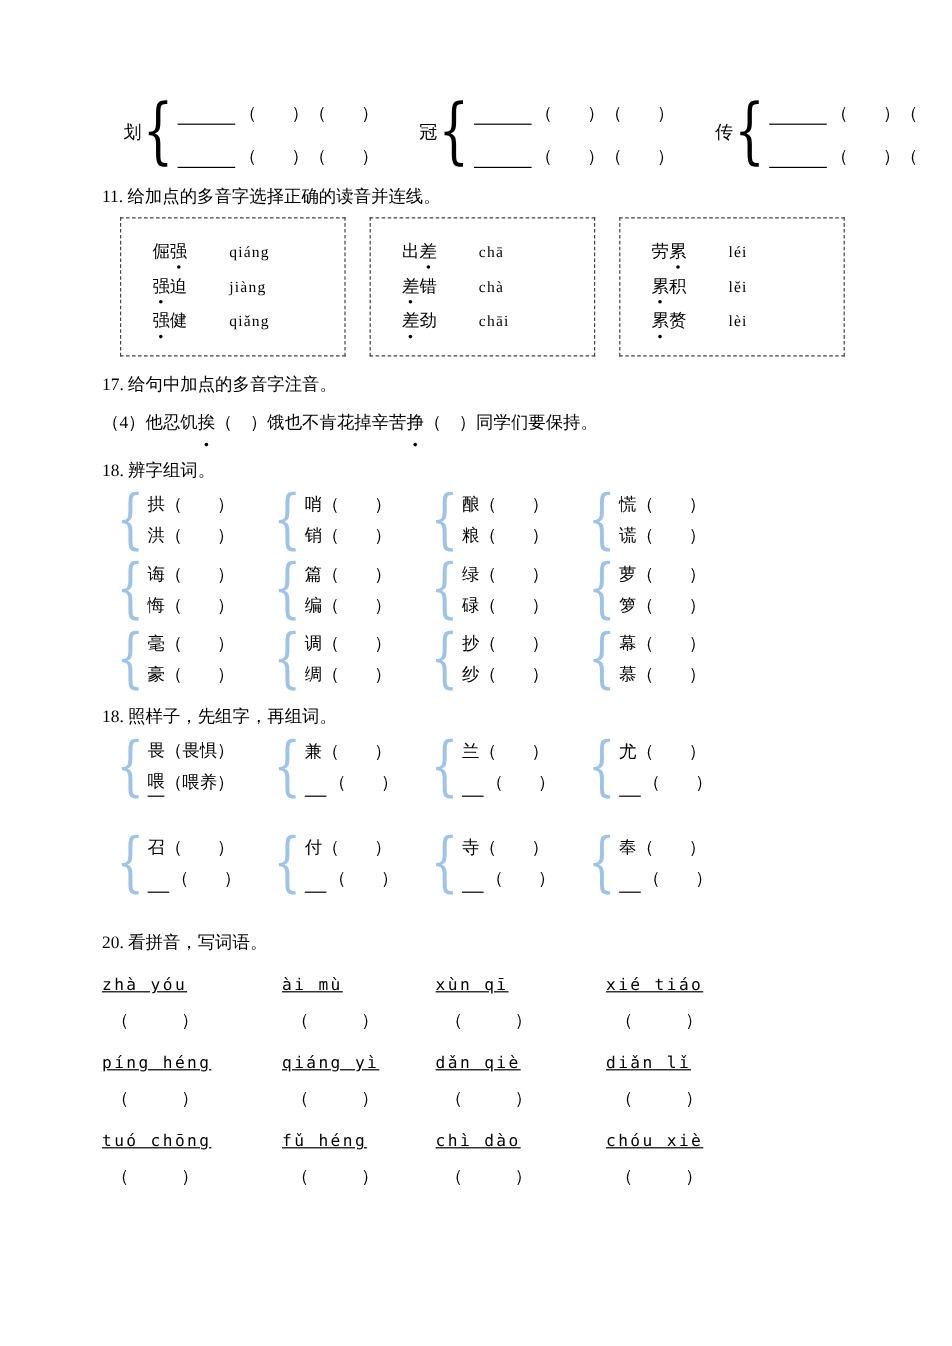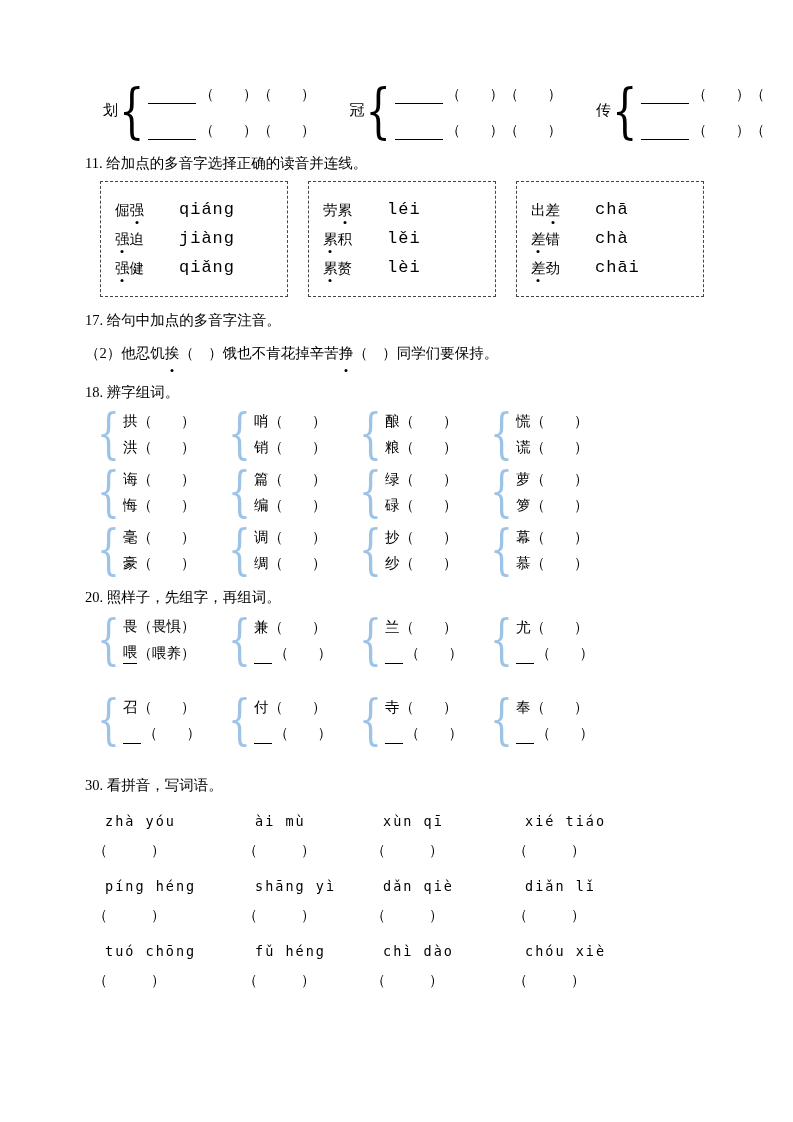--- a/index.html
+++ b/index.html
@@ -19,44 +19,44 @@
   .cz-col{display:flex;flex-direction:column;gap:12px;}
   .cz-row{display:flex;align-items:flex-end;height:24px;}
   .uline{display:inline-block;width:48px;border-bottom:1px solid #000;height:16px;margin-right:3px;}
   .parens{white-space:pre;}
 
   .q-title{margin:14px 0 8px 0;}
 
   
   .q16-boxes{display:flex;gap:20px;margin-left:15px;}
   .q16-box{border:1px dashed #444;padding:10px 14px;width:158px;}
-  .q16-row{display:flex;margin:7px 0;line-height:22px;align-items:flex-end;}
+  .q16-row{display:flex;margin:7px 12px;line-height:22px;align-items:flex-end;}
   .q16-word{display:inline-block;width:64px;}
-  .q16-py{font-family:Liberation Mono, monospace;font-size:17px;letter-spacing:1px;}
+  .q16-py{font-family:Liberation Serif, serif;font-size:13px;letter-spacing:1px;}
 
   
   .q17-line{line-height:31px;white-space:nowrap;}
 
   
   .em{position:relative;display:inline-block;}
   .em::after{content:"";position:absolute;left:50%;bottom:-3px;transform:translateX(-50%);
     width:3px;height:3px;border-radius:50%;background:#000;}
 
   
   .cell-row{display:flex;margin-left:12px;margin-bottom:10px;}
   .rows19 .cell-row{margin-bottom:32px;}
   .cell{display:flex;align-items:center;width:131px;}
   .brace-blue{font-size:36px;transform:scaleY(1.5);color:#9dc3e6;margin-right:3px;}
   .cell-col{display:flex;flex-direction:column;gap:4px;}
   .cell-line{white-space:nowrap;line-height:22px;display:flex;align-items:flex-end;}
   .uline-sm{display:inline-block;width:18px;border-bottom:1px solid #000;height:15px;margin-right:2px;}
   .u{border-bottom:1px solid #000;}
 
   
-  .py-row{display:grid;grid-template-columns:150px 128px 142px 160px;margin-left:20px;margin-top:18px;}
+  .py-row{display:grid;grid-template-columns:150px 128px 142px 160px;margin-top:18px;text-decoration:underline;}
   .py{font-family:"DejaVu Sans Mono",monospace;font-size:13.5px;letter-spacing:2px;}
   .paren-row{display:grid;grid-template-columns:150px 128px 142px 160px;margin-left:8px;margin-top:12px;}
   .parens-lg{white-space:pre;}
 </style>
 </head>
 <body>
 
 <div class="page">
 
   <div class="top-groups" id="top-groups">
@@ -116,53 +116,53 @@
             <span class="q16-word"><span class="em">强</span><span>迫</span></span>
             <span class="q16-py">jiàng</span>
           </div>
           <div class="q16-row">
             <span class="q16-word"><span class="em">强</span><span>健</span></span>
             <span class="q16-py">qiǎng</span>
           </div>
         </div>
         <div class="q16-box">
           <div class="q16-row">
+            <span class="q16-word"><span>出</span><span class="em">差</span></span>
+            <span class="q16-py">chā</span>
+          </div>
+          <div class="q16-row">
+            <span class="q16-word"><span class="em">差</span><span>错</span></span>
+            <span class="q16-py">chà</span>
+          </div>
+          <div class="q16-row">
+            <span class="q16-word"><span class="em">差</span><span>劲</span></span>
+            <span class="q16-py">chāi</span>
+          </div>
+        </div>
+        <div class="q16-box">
+          <div class="q16-row">
             <span class="q16-word"><span>劳</span><span class="em">累</span></span>
             <span class="q16-py">léi</span>
           </div>
           <div class="q16-row">
             <span class="q16-word"><span class="em">累</span><span>积</span></span>
             <span class="q16-py">lěi</span>
           </div>
           <div class="q16-row">
             <span class="q16-word"><span class="em">累</span><span>赘</span></span>
             <span class="q16-py">lèi</span>
-          </div>
-        </div>
-        <div class="q16-box">
-          <div class="q16-row">
-            <span class="q16-word"><span>出</span><span class="em">差</span></span>
-            <span class="q16-py">chā</span>
-          </div>
-          <div class="q16-row">
-            <span class="q16-word"><span class="em">差</span><span>错</span></span>
-            <span class="q16-py">chà</span>
-          </div>
-          <div class="q16-row">
-            <span class="q16-word"><span class="em">差</span><span>劲</span></span>
-            <span class="q16-py">chāi</span>
           </div>
         </div>
       </div>
   </div>
 
   <div class="qsec">
     <div class="q-title">17. 给句中加点的多音字注音。</div>
     <div id="q17-lines">
-        <div class="q17-line"><span>（2）他忍饥</span><span class="em">挨</span><span>（　）饿也不肯花掉辛苦</span><span class="em">挣</span><span>（　）同学们要保持。</span></div>
+        <div class="q17-line"><span>（4）他忍饥</span><span class="em">挨</span><span>（　）饿也不肯花掉辛苦</span><span class="em">挣</span><span>（　）同学们要保持。</span></div>
       </div>
   </div>
 
   <div class="qsec">
     <div class="q-title">18. 辨字组词。</div>
     <div id="q18-rows" class="rows18">
         <div class="cell-row">
           <div class="cell">
             <span class="brace brace-blue">{</span>
             <div class="cell-col">
@@ -321,21 +321,21 @@
                 <span>慕</span>
                 <span class="parens">（　　）</span>
               </div>
             </div>
           </div>
         </div>
       </div>
   </div>
 
   <div class="qsec">
-    <div class="q-title">20. 照样子，先组字，再组词。</div>
+    <div class="q-title">18. 照样子，先组字，再组词。</div>
     <div id="q19-rows" class="rows19">
         <div class="cell-row">
           <div class="cell">
             <span class="brace brace-blue">{</span>
             <div class="cell-col">
               <div class="cell-line">
                 <span>畏（畏惧）</span>
               </div>
               <div class="cell-line">
                 <span class="u">喂</span>
@@ -434,37 +434,37 @@
                 <span class="uline-sm"></span>
                 <span class="parens">（　　）</span>
               </div>
             </div>
           </div>
         </div>
       </div>
   </div>
 
   <div class="qsec">
-    <div class="q-title">30. 看拼音，写词语。</div>
+    <div class="q-title">20. 看拼音，写词语。</div>
     <div id="q20-rows" class="rows20">
         <div class="py-row">
           <span class="py">zhà yóu</span>
           <span class="py">ài mù</span>
           <span class="py">xùn qī</span>
           <span class="py">xié tiáo</span>
         </div>
         <div class="paren-row">
           <span class="parens-lg">（　　　）</span>
           <span class="parens-lg">（　　　）</span>
           <span class="parens-lg">（　　　）</span>
           <span class="parens-lg">（　　　）</span>
         </div>
         <div class="py-row">
           <span class="py">píng héng</span>
-          <span class="py">shāng yì</span>
+          <span class="py">qiáng yì</span>
           <span class="py">dǎn qiè</span>
           <span class="py">diǎn lǐ</span>
         </div>
         <div class="paren-row">
           <span class="parens-lg">（　　　）</span>
           <span class="parens-lg">（　　　）</span>
           <span class="parens-lg">（　　　）</span>
           <span class="parens-lg">（　　　）</span>
         </div>
         <div class="py-row">

